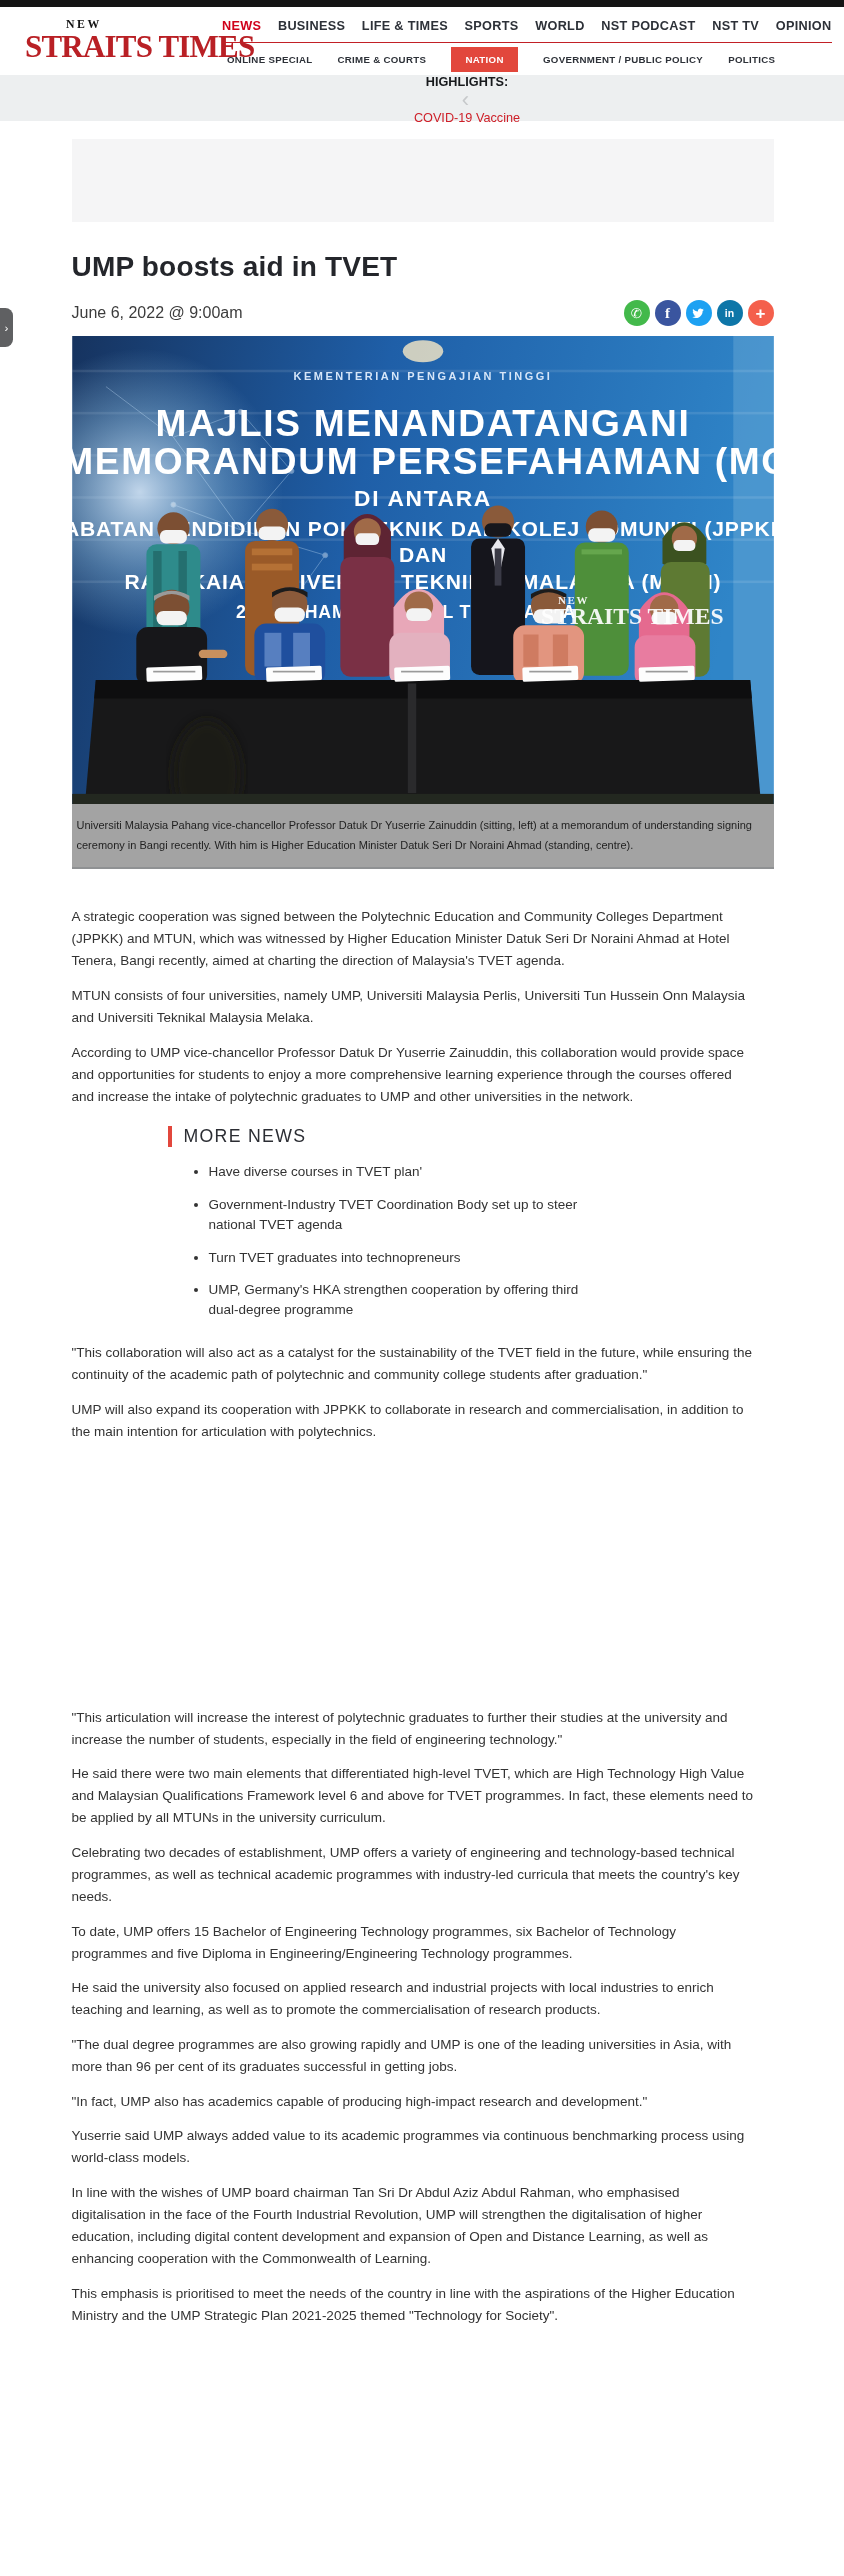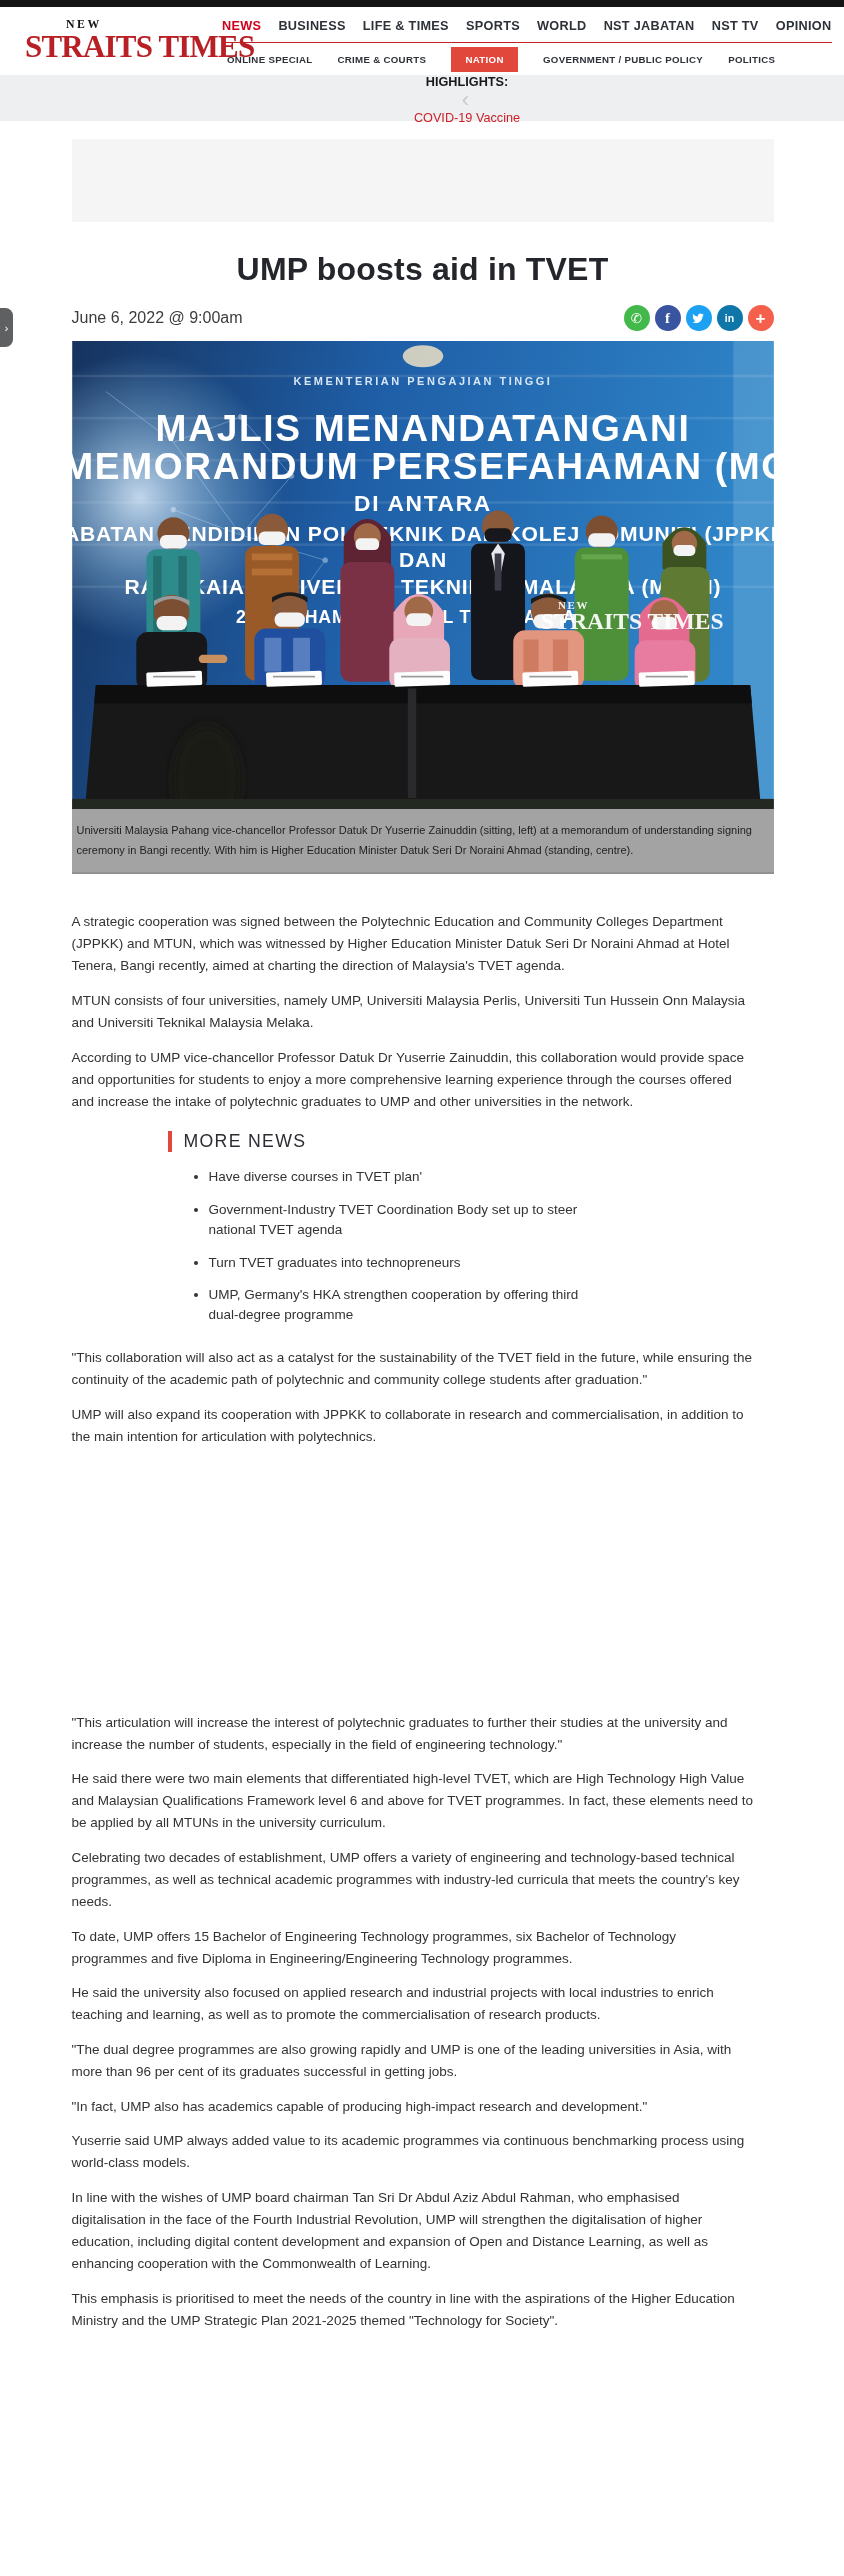--- a/index.html
+++ b/index.html
@@ -24,21 +24,21 @@
   .highlights { background:#edeff0; height:46px; }
   .highlights-inner { width:702px; margin:0 auto; height:100%; display:flex; align-items:center; padding-left:89px;flex-direction:column; }
   .hl-label { font-weight:700; font-size:12.7px; color:#17191c; }
   .hl-chevron { color:#c7c9cb; font-size:22px; margin:0 37px 0 34px; cursor:pointer; line-height:1; }
   .hl-link { color:#ce2029; font-size:12.7px; cursor:pointer; }
 
   
   .container { width:702px; margin:0 auto; }
   .ad-slot { height:83px; background:#f5f5f6; margin-top:18.6px; }
 
-  .article-title { margin-top:29px; font-size:32px; font-weight:700; color:#24262b; letter-spacing:0.2px;text-align:center; }
+  .article-title { margin-top:29px; font-size:28px; font-weight:700; color:#24262b; letter-spacing:0.2px; }
   .meta-row { display:flex; justify-content:space-between; align-items:center; margin-top:17px; }
   .article-date { font-size:16px; color:#3c3c3c; }
   .share-row { display:flex; gap:5px; }
   .share-btn { width:26px; height:26px; border-radius:50%; display:flex; align-items:center; justify-content:center; color:#fff; cursor:pointer; }
   .share-btn .fb { font-family:"Liberation Serif", serif; font-weight:700; font-size:15px; }
   .share-btn .wa { font-size:13.5px; }
   .share-btn .li { font-weight:700; font-size:10.5px; }
   .share-btn .pl { font-weight:700; font-size:17px; line-height:1; }
   .share-btn svg { width:14.3px; height:14.3px; fill:#fff; }
 
@@ -73,21 +73,21 @@
     <div class="logo-new">NEW</div>
     <div class="logo-name">STRAITS TIMES</div>
   </div>
   <div class="nav">
     <div class="nav-row1">
       <span class="active">NEWS</span>
       <span>BUSINESS</span>
       <span>LIFE &amp; TIMES</span>
       <span>SPORTS</span>
       <span>WORLD</span>
-      <span>NST JABATAN</span>
+      <span>NST PODCAST</span>
       <span>NST TV</span>
       <span>OPINION</span>
     </div>
     <div class="nav-row2">
       <span>ONLINE SPECIAL</span>
       <span>CRIME &amp; COURTS</span>
       <span class="active">NATION</span>
       <span>GOVERNMENT / PUBLIC POLICY</span>
       <span>POLITICS</span>
     </div>

